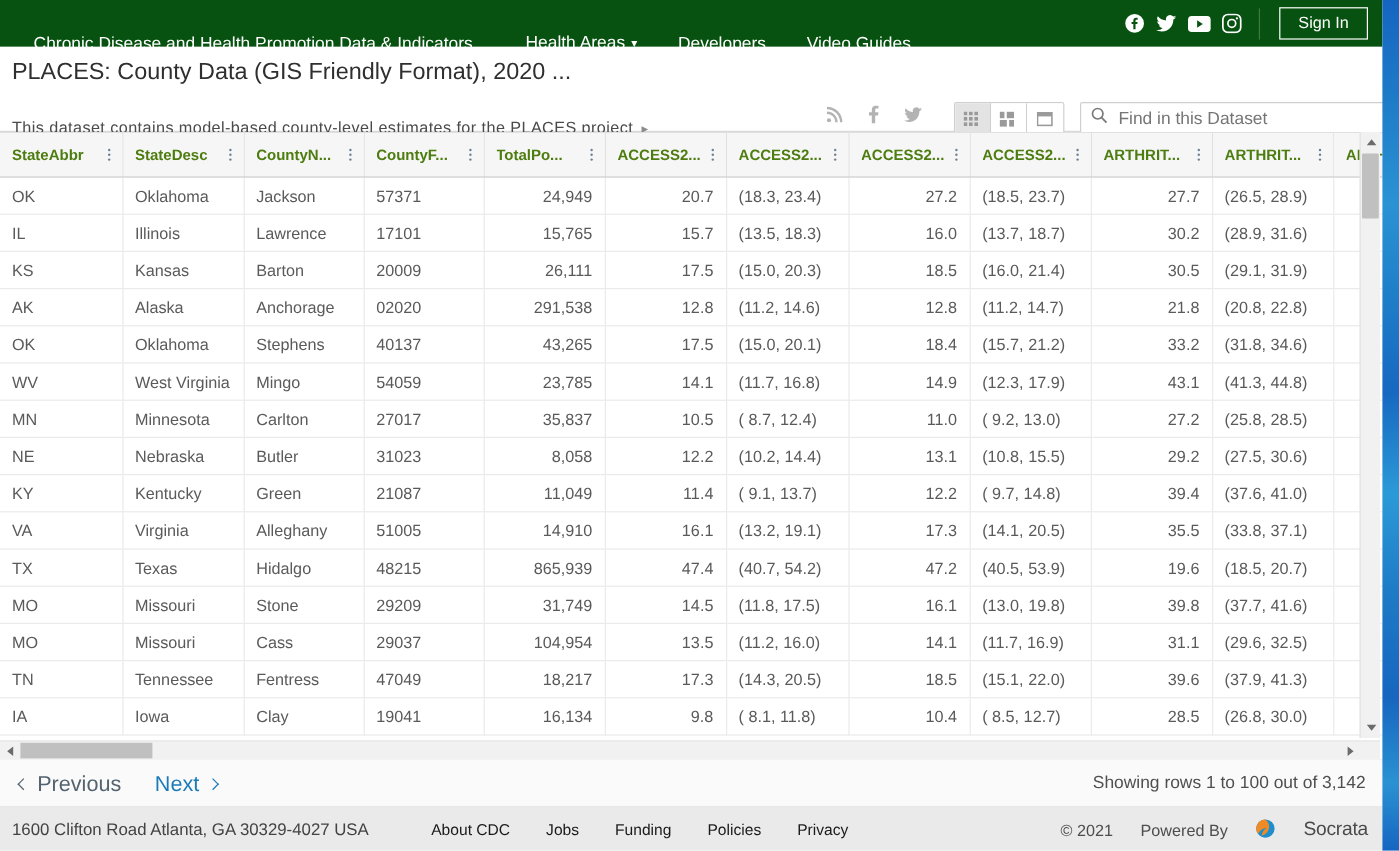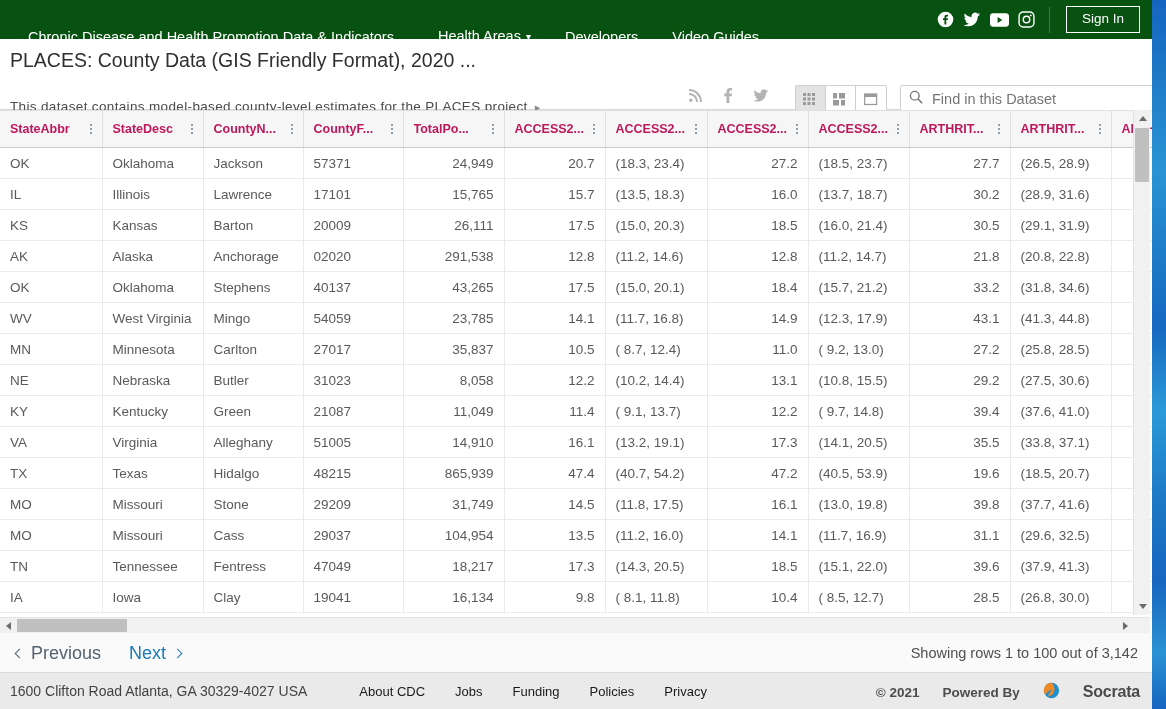--- a/index.html
+++ b/index.html
@@ -169,21 +169,21 @@
     table-layout: fixed;
     width: 1232px;
     font-size: 13.5px;
   }
   table.grid th {
     height: 37px;
     background: #f6f6f6;
     border-right: 1px solid #e0e0e0;
     border-bottom: 1px solid #c9c9c9;
     border-top: 1px solid #e0e0e0;
-    color: #be185d;
+    color: #4d7c0f;
     font-size: 12.5px;
     font-weight: bold;
     padding: 0 6px 0 10px;
     text-align: left;
     vertical-align: middle;
     position: relative;
     white-space: nowrap;
     overflow: hidden;
     cursor: pointer;
   }
@@ -331,21 +331,20 @@
     text-decoration: none;
     margin-right: 30px;
     white-space: nowrap;
     cursor: pointer;
   }
   .foot-right {
     position: absolute; right: 12px; top: 9px;
     display: flex; align-items: center; gap: 23px;
     font-size: 13.5px;
     color: #4d4d4d;
-    font-weight: bold;
   }
   .socrata-word {
     font-size: 16px;
     color: #4a4a4a;
     letter-spacing: -0.2px;
   }
 
   
   .browser-scroll {
     position: absolute; top: 0; right: 0;

